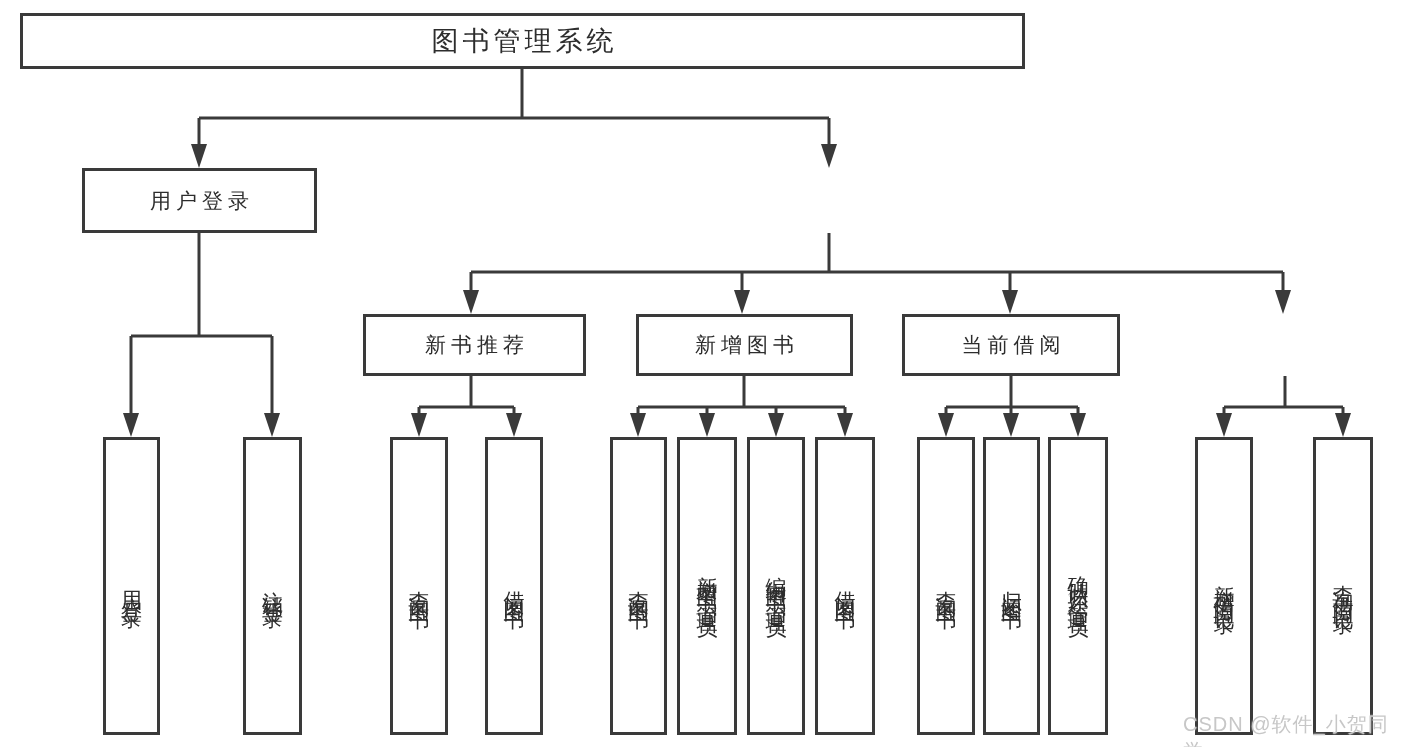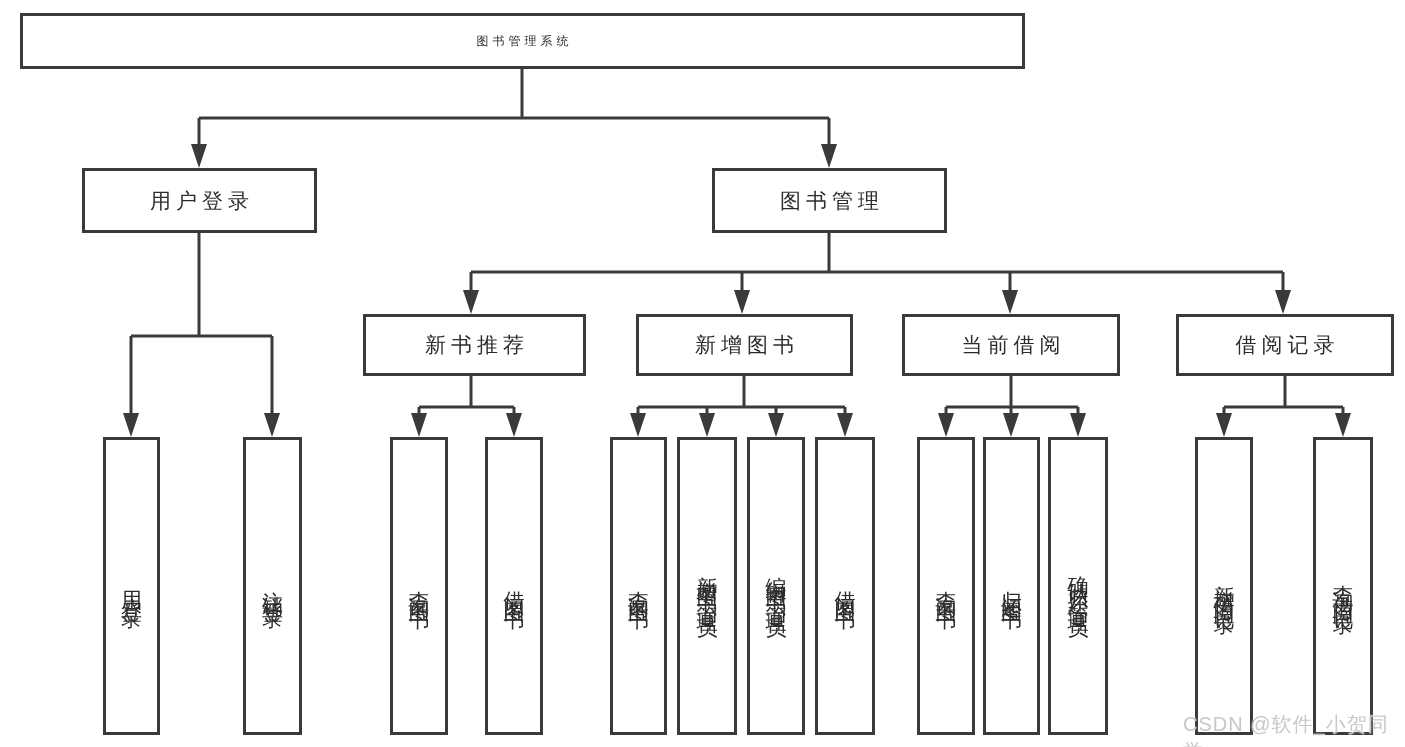--- a/index.html
+++ b/index.html
@@ -8,21 +8,21 @@
     font-family:"Liberation Sans","DejaVu Sans",sans-serif;
   }
   .connectors{position:absolute;left:0;top:0;z-index:1;}
   .box{
     position:absolute;z-index:2;box-sizing:border-box;
     background:#ffffff;border:3px solid #3a3a3a;color:#2d2d2d;
     display:flex;align-items:center;justify-content:center;
     white-space:nowrap;
   }
   .h-label{font-size:21px;letter-spacing:5px;text-indent:5px;}
-  .root-label{font-size:12px;letter-spacing:4px;text-indent:4px;}
+  .root-label{font-size:27px;letter-spacing:4px;text-indent:4px;}
   .leaf{
     writing-mode:vertical-rl;text-orientation:mixed;
     font-size:21px;letter-spacing:6px;
   }
   .watermark{
     position:absolute;z-index:3;left:1183px;top:711px;
     font-size:20px;letter-spacing:1px;color:#c7c7c7;
     text-shadow:0 0 2px #ffffff;
   }
 </style>
@@ -67,26 +67,24 @@
       <polygon points="1003,413 1019,413 1011,437"></polygon>
       <polygon points="1070,413 1086,413 1078,437"></polygon>
       <polygon points="1216,413 1232,413 1224,437"></polygon>
       <polygon points="1335,413 1351,413 1343,437"></polygon>
     </g>
   </svg>
 
   <div class="box root-label" style="left:20px;top:13px;width:1005px;height:56px;">图书管理系统</div>
 
   <div class="box h-label" style="left:82px;top:168px;width:235px;height:65px;">用户登录</div>
-  <div class="box h-label" style="left:712px;top:168px;width:235px;height:65px;">图书管理</div>
 
   <div class="box h-label" style="left:363px;top:314px;width:223px;height:62px;">新书推荐</div>
   <div class="box h-label" style="left:636px;top:314px;width:217px;height:62px;">新增图书</div>
   <div class="box h-label" style="left:902px;top:314px;width:218px;height:62px;">当前借阅</div>
-  <div class="box h-label" style="left:1176px;top:314px;width:218px;height:62px;">借阅记录</div>
 
   <div class="box leaf" style="left:103px;top:437px;width:57px;height:298px;">用户登录</div>
   <div class="box leaf" style="left:243px;top:437px;width:59px;height:298px;">注销登录</div>
 
   <div class="box leaf" style="left:390px;top:437px;width:58px;height:298px;">查询图书</div>
   <div class="box leaf" style="left:485px;top:437px;width:58px;height:298px;">借阅图书</div>
 
   <div class="box leaf" style="left:610px;top:437px;width:57px;height:298px;">查询图书</div>
   <div class="box leaf" style="left:677px;top:437px;width:60px;height:298px;">新增图书（管理员）</div>
   <div class="box leaf" style="left:747px;top:437px;width:58px;height:298px;">编辑图书（管理员）</div>

